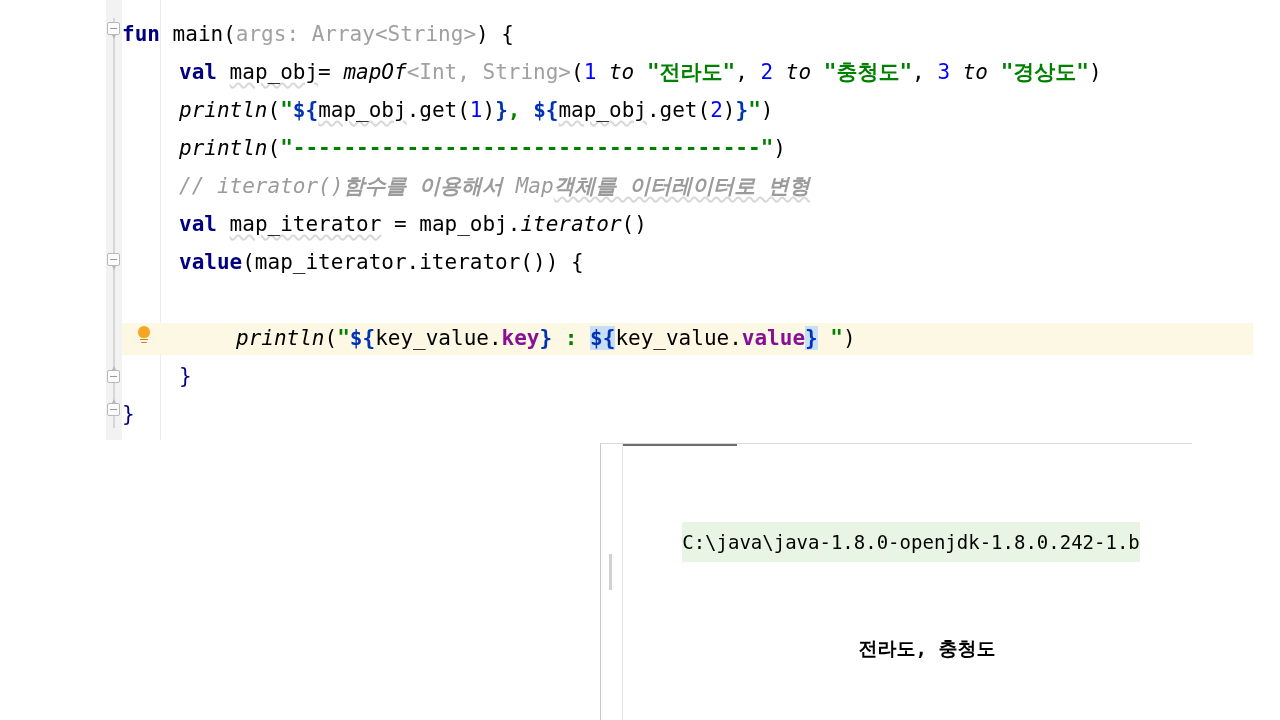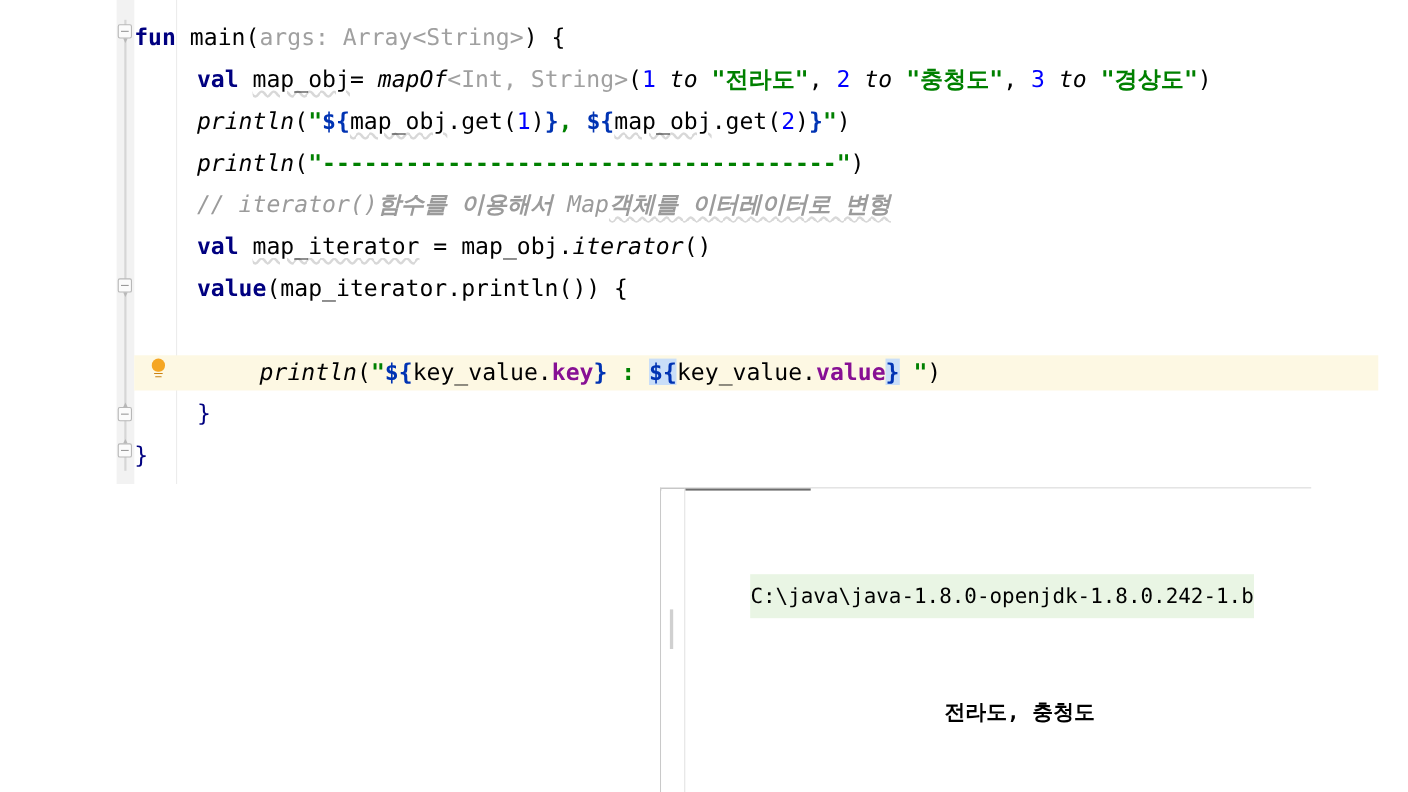--- a/index.html
+++ b/index.html
@@ -233,21 +233,21 @@
     <div class="row" style="top:56px;left:57px;"><span class="kw">val</span> <span class="pl sq">map_obj</span><span class="pl">= </span><span class="fn">mapOf</span><span class="gry">&lt;Int, String&gt;</span><span class="pl">(</span><span class="num">1</span> <span class="kwit" style="color:#000000;font-weight:normal;font-style:italic;">to</span> <span class="str">"전라도"</span><span class="pl">, </span><span class="num">2</span> <span style="font-style:italic;">to</span> <span class="str">"충청도"</span><span class="pl">, </span><span class="num">3</span> <span style="font-style:italic;">to</span> <span class="str">"경상도"</span><span class="pl">)</span></div>
 
     <div class="row" style="top:94px;left:57px;"><span class="fn">println</span><span class="pl">(</span><span class="str">"</span><span class="tmpl">${</span><span class="pl sq">map_obj</span><span class="pl">.get(</span><span class="num">1</span><span class="pl">)</span><span class="tmpl">}</span><span class="str">, </span><span class="tmpl">${</span><span class="pl sq">map_obj</span><span class="pl">.get(</span><span class="num">2</span><span class="pl">)</span><span class="tmpl">}</span><span class="str">"</span><span class="pl">)</span></div>
 
     <div class="row" style="top:132px;left:57px;"><span class="fn">println</span><span class="pl">(</span><span class="str">"</span><span class="str">-------------------------------------</span><span class="str">"</span><span class="pl">)</span></div>
 
     <div class="row" style="top:170px;left:57px;"><span class="cmt">// iterator()</span><span class="cmtk">함수를 이용해서 </span><span class="cmt">Map</span><span class="cmtk sq">객체를 이터레이터로 변형</span></div>
 
     <div class="row" style="top:208px;left:57px;"><span class="kw">val</span> <span class="pl sq">map_iterator</span><span class="pl"> = map_obj.</span><span class="fn">iterator</span><span class="pl">()</span></div>
 
-    <div class="row" style="top:246px;left:57px;"><span class="kw">value</span><span class="pl">(map_iterator.println()) {</span></div>
+    <div class="row" style="top:246px;left:57px;"><span class="kw">value</span><span class="pl">(map_iterator.iterator()) {</span></div>
 
 
     <div class="row" style="top:322px;left:114px;"><span class="fn">println</span><span class="pl">(</span><span class="str">"</span><span class="tmpl">${</span><span class="pl">key_value.</span><span class="prop">key</span><span class="tmpl">}</span><span class="str"> : </span><span class="caret"></span><span class="tmpl hl">${</span><span class="pl">key_value.</span><span class="prop">value</span><span class="tmpl hl">}</span><span class="str"> "</span><span class="pl">)</span></div>
 
     <div class="row" style="top:360px;left:57px;"><span class="kw" style="font-weight:normal;">}</span></div>
 
     <div class="row" style="top:398px;left:0;"><span class="kw" style="font-weight:normal;">}</span></div>
 
   </div>
 </div>

